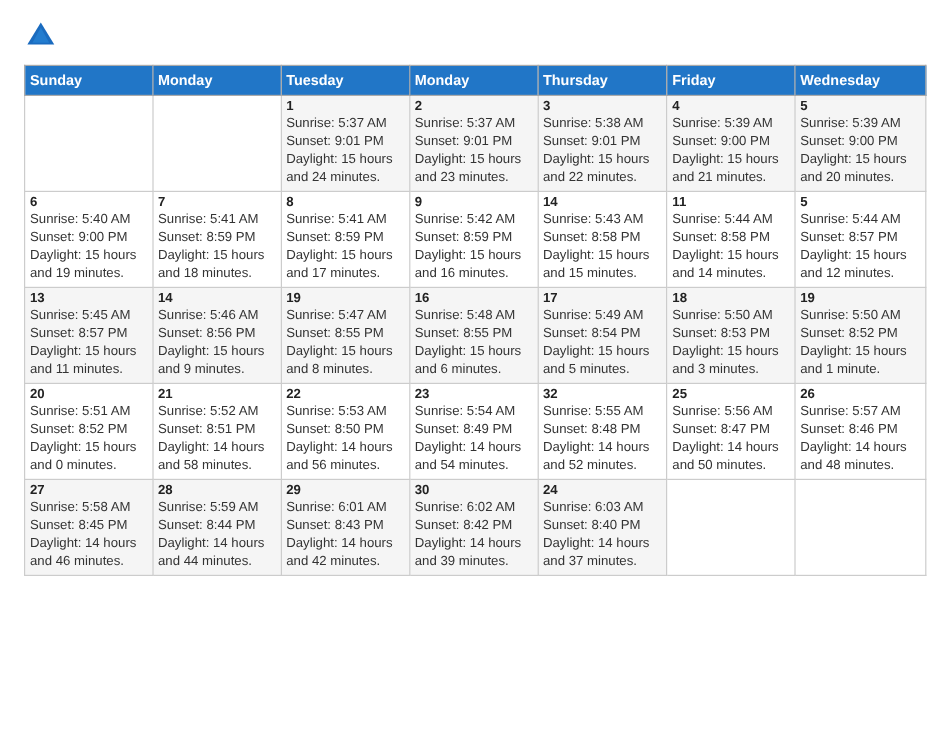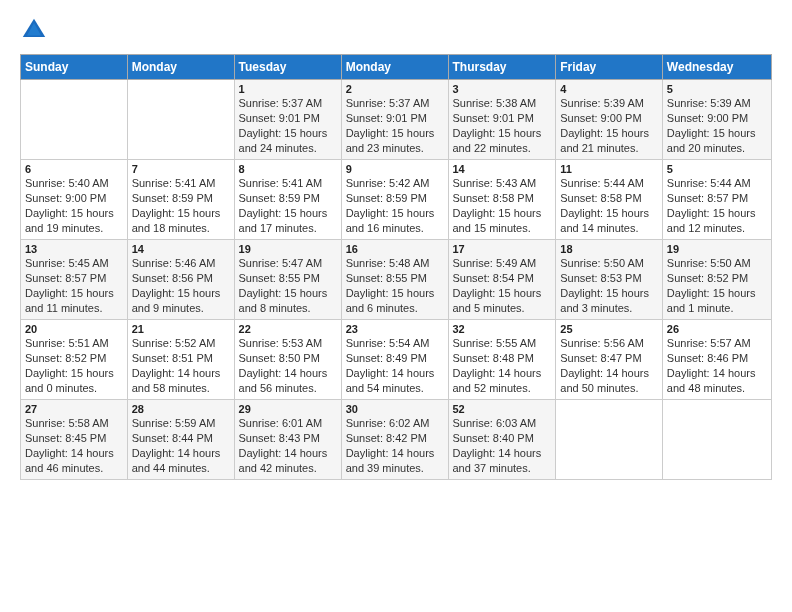--- a/index.html
+++ b/index.html
@@ -264,21 +264,21 @@
           </td>
           <td>
             <span class="day-number">29</span>
             <div class="day-info">Sunrise: 6:01 AM<br>Sunset: 8:43 PM<br>Daylight: 14 hours and 42 minutes.</div>
           </td>
           <td>
             <span class="day-number">30</span>
             <div class="day-info">Sunrise: 6:02 AM<br>Sunset: 8:42 PM<br>Daylight: 14 hours and 39 minutes.</div>
           </td>
           <td>
-            <span class="day-number">52</span>
+            <span class="day-number">24</span>
             <div class="day-info">Sunrise: 6:03 AM<br>Sunset: 8:40 PM<br>Daylight: 14 hours and 37 minutes.</div>
           </td>
           <td class="empty-cell"></td>
           <td class="empty-cell"></td>
         </tr>
       </tbody>
   </table>
 </div>
 
 </body></html>

